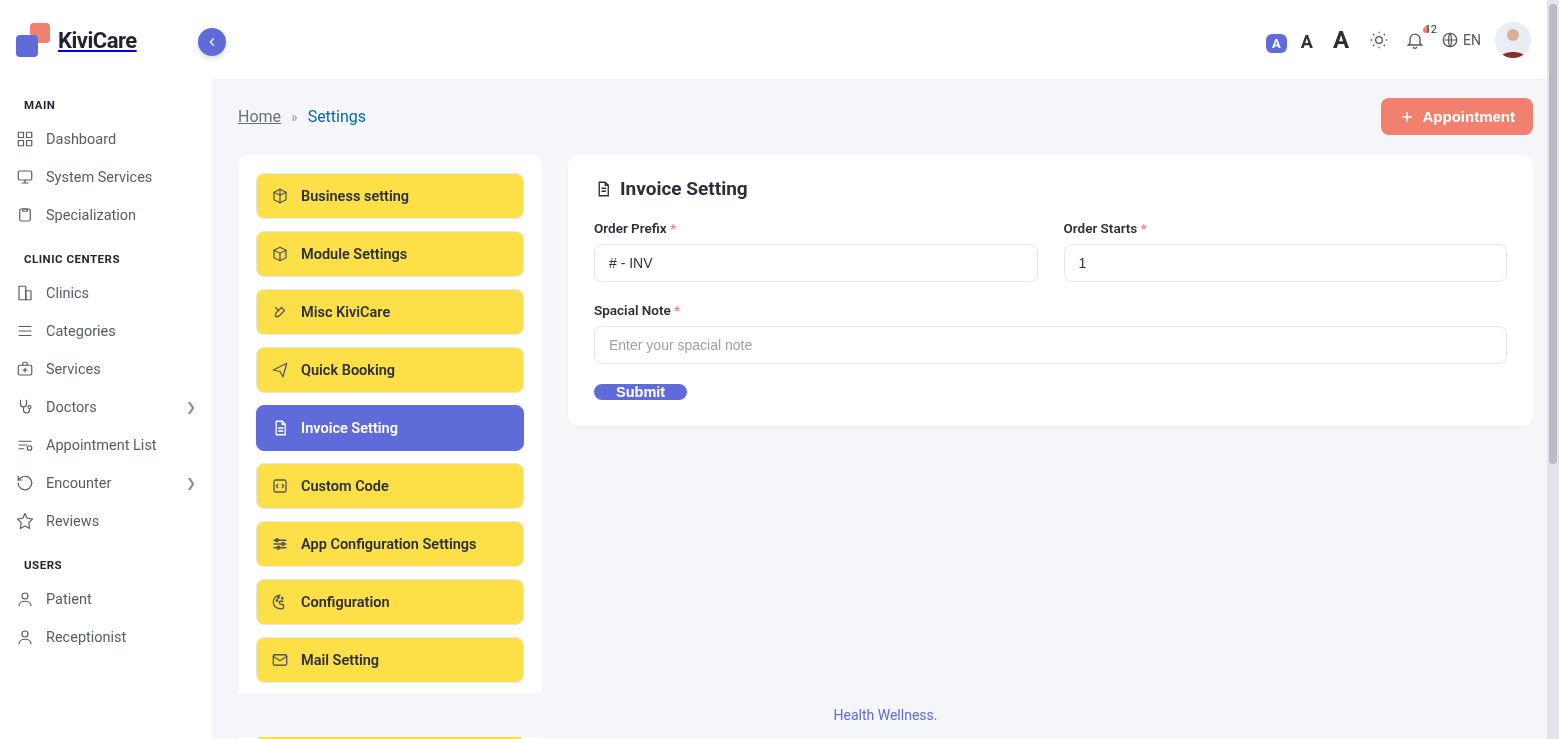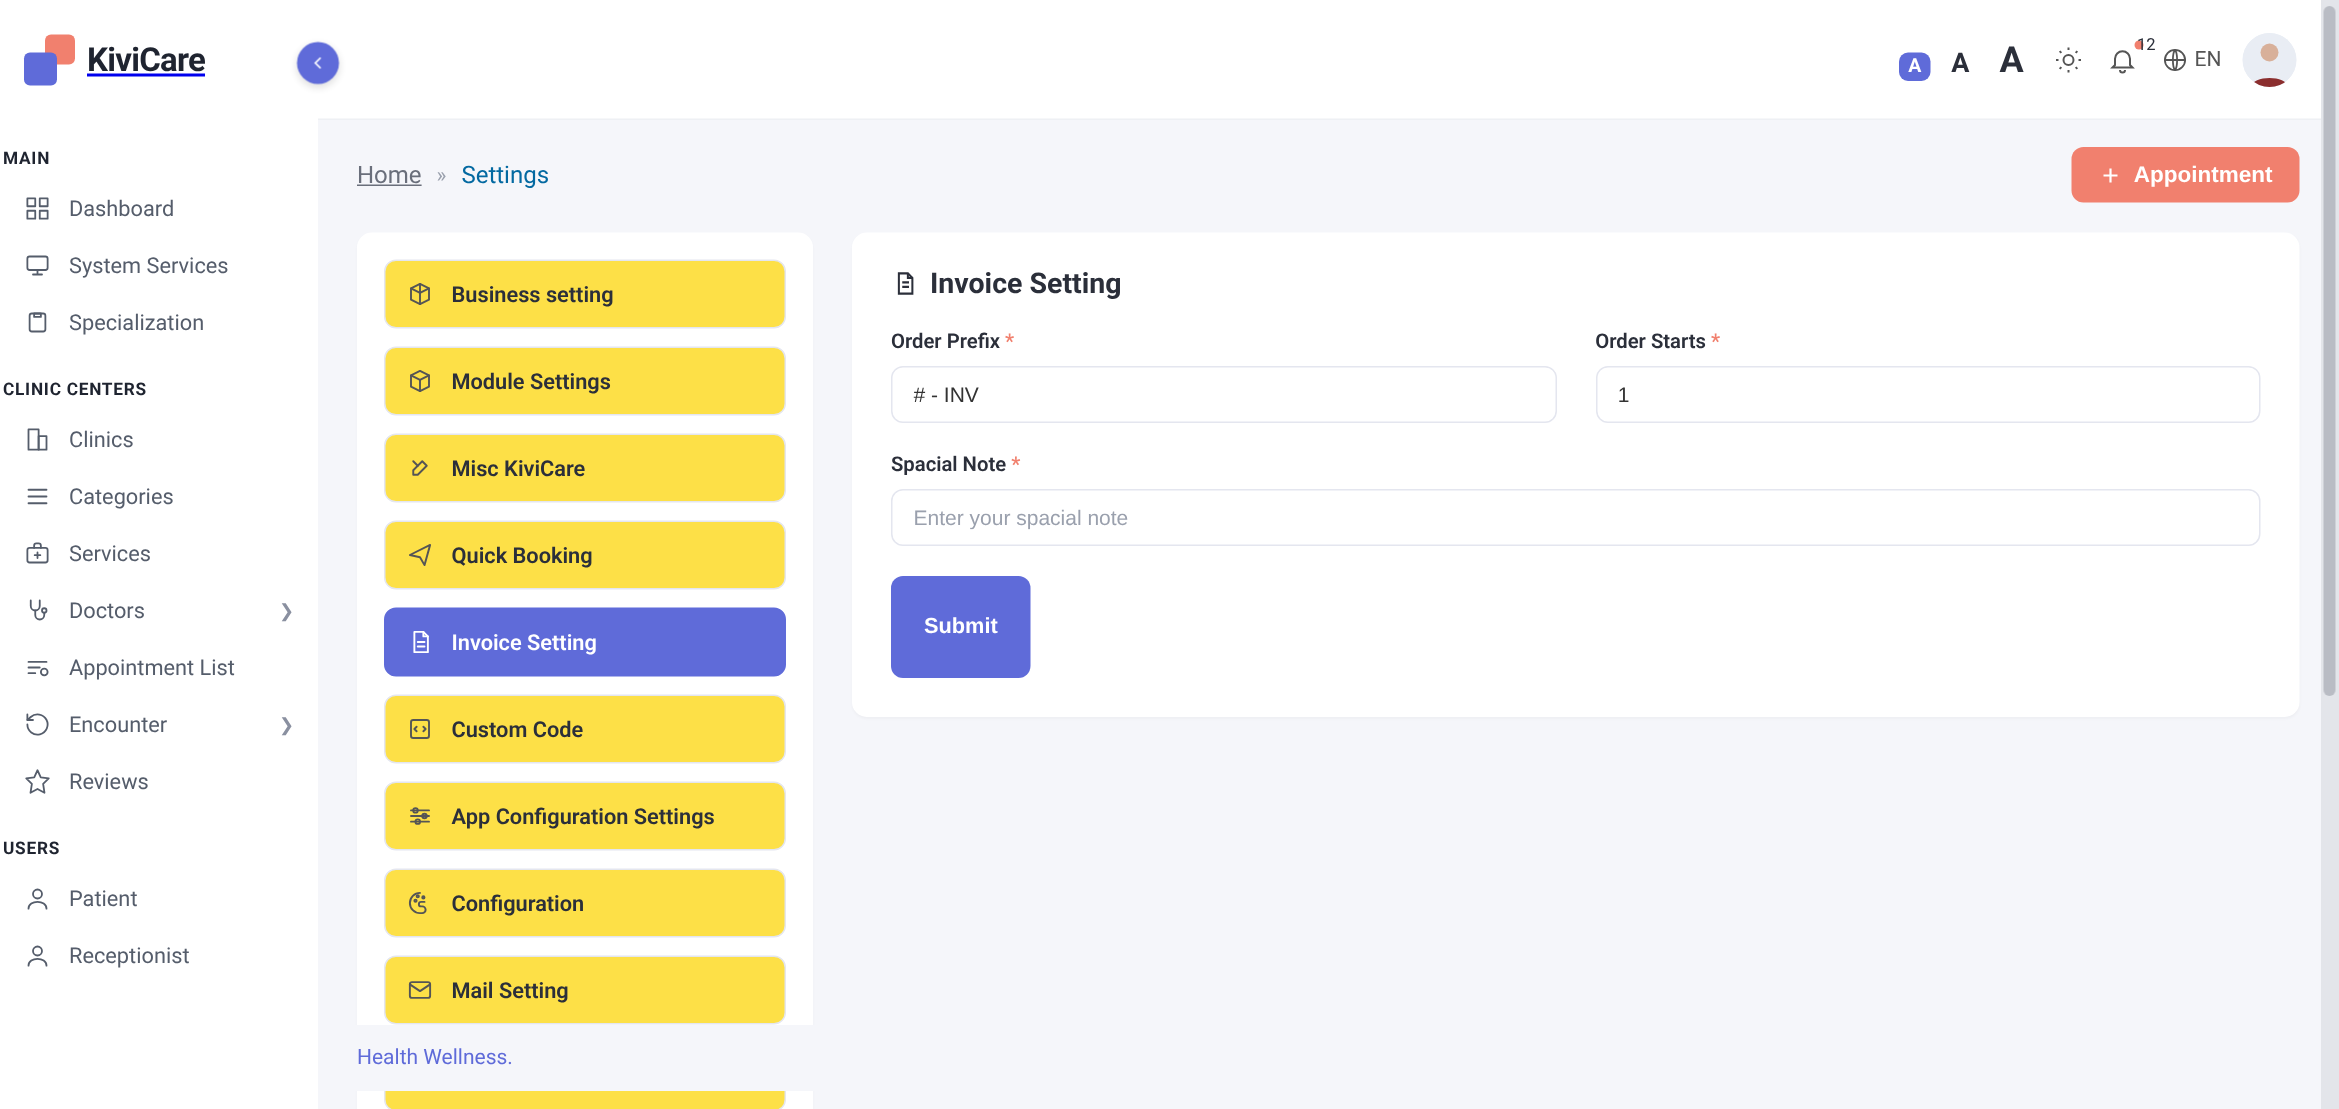--- a/index.html
+++ b/index.html
@@ -38,21 +38,21 @@
   }
   .logo { display:flex; align-items:center; gap:8px; }
   .logo-mark { position:relative; width:34px; height:34px; }
   .logo-mark .r { position:absolute; border-radius:4px; }
   .logo-mark .a { width:20px; height:20px; top:0; right:0; background:var(--salmon); }
   .logo-mark .b { width:22px; height:22px; bottom:0; left:0; background:var(--primary); }
   .logo-text { font-size:22px; font-weight:700; color:#1f2430; letter-spacing:-0.5px; }
 
   .section {
     font-size:11.5px; font-weight:700; letter-spacing:.5px;
-    color:#1f2430; padding: 18px 2px 8px;
+    color:#1f2430; padding: 18px 24px 8px;
   }
   .nav { list-style:none; margin:0; padding:0 8px; }
   .nav li { }
   .nav a {
     display:flex; align-items:center; gap:12px;
     padding: 10px 8px; border-radius:6px;
     color:#555d6b; text-decoration:none; font-size:14.5px;
   }
   .chev { margin-left:auto; font-size:12px; color:#8a90a0; }
   .icn { width:18px; height:18px; flex:0 0 18px; display:inline-flex; align-items:center; justify-content:center; }
@@ -141,29 +141,30 @@
   .label { font-size:13.5px; font-weight:600; color:#2b2f3a; margin-bottom:8px; display:block; }
   .req { color:var(--salmon); }
   .input {
     width:100%; border:1px solid var(--border); border-radius:8px;
     padding:10px 14px; font-size:14px; color:#333;
     outline:none;
   }
   .input::placeholder { color:#9aa0ad; }
   .submit-btn {
     background:var(--primary); color:#fff; border:none; border-radius:8px;
-    padding:26px 22px; font-size:14.5px; font-weight:600; cursor:pointer;
+    padding:0 22px; font-size:14.5px; font-weight:600; cursor:pointer;
   }
 
   
   .footer {
     margin-left: var(--sidebar-w);
-    position:fixed; bottom:12px; left:0; right:0;
+    position:fixed; bottom:2px; left:0; right:0;
     padding:14px 26px; font-size:14px; color:var(--primary);
     background:var(--bg);
+    text-align:center;
   }
 
   
   .avatar svg { width:36px; height:36px; }
 
   
   .scroll-track {
     position:fixed; right:0; top:0; bottom:0; width:12px; background:#e3e5ea;
   }
   .scroll-thumb {

